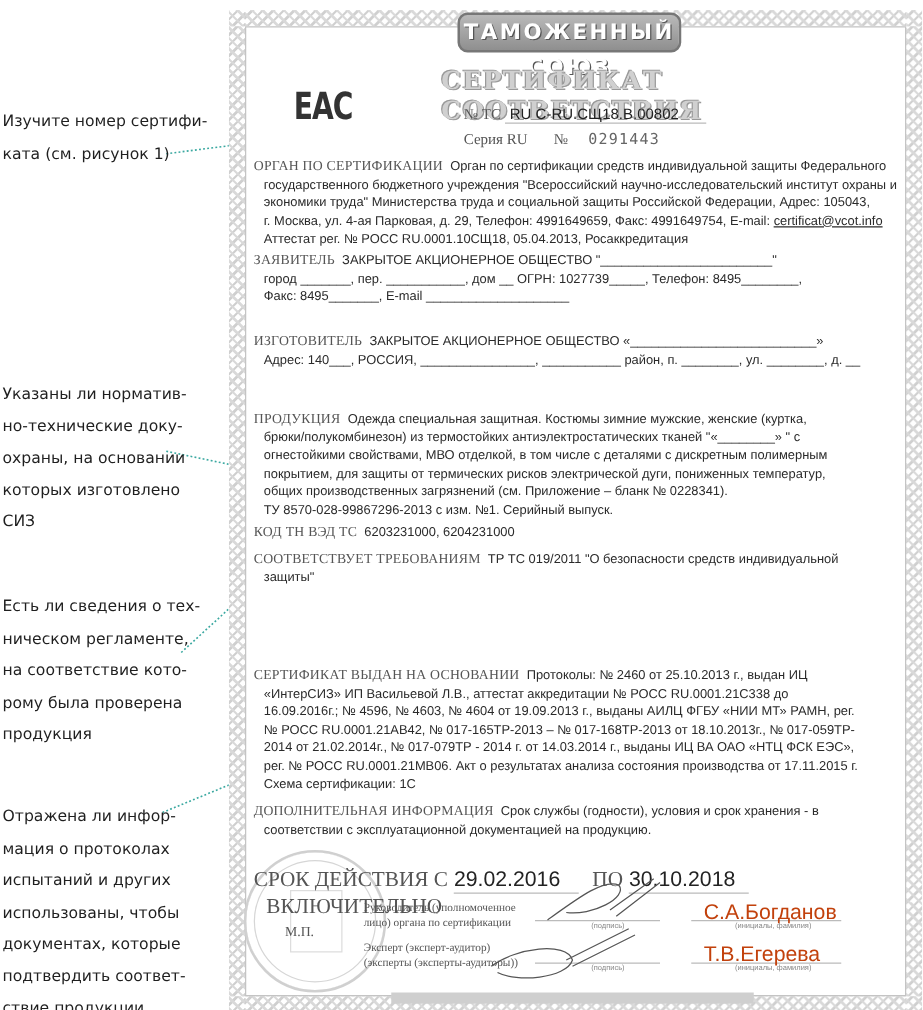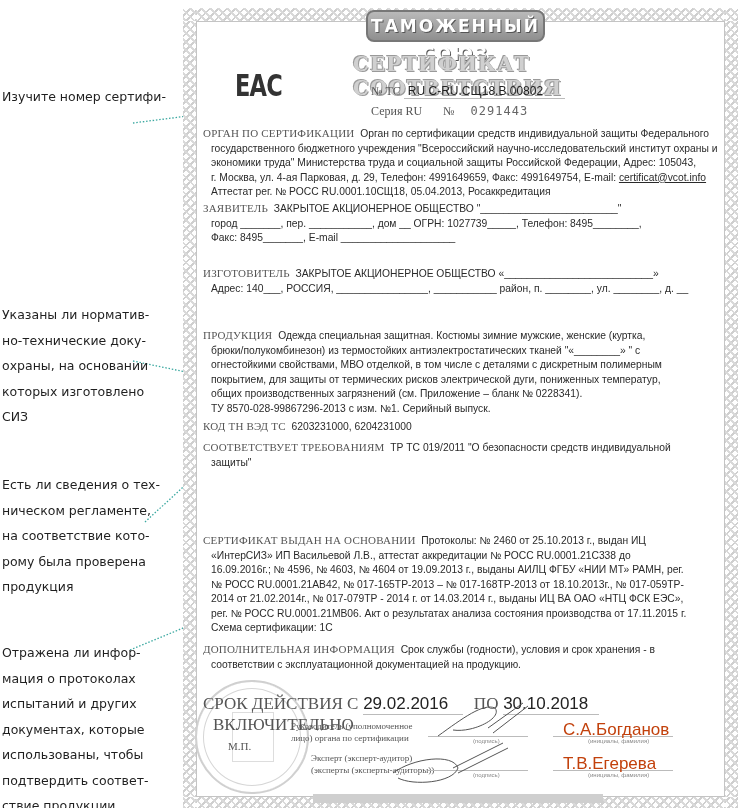--- a/index.html
+++ b/index.html
@@ -70,41 +70,42 @@
   <g stroke="#3aa8a0" stroke-width="1.3" stroke-dasharray="1.5,1.8" fill="none">
     <line x1="133" y1="123" x2="360" y2="94"></line>
     <line x1="133" y1="361" x2="205" y2="376"></line>
     <line x1="145" y1="522" x2="205" y2="467"></line>
     <line x1="130" y1="650" x2="200" y2="621"></line>
   </g>
 </svg>
 
 <div class="note" style="top:84px">
   <span>Изучите номер сертифи-</span>
+  <span>ката (см. рисунок 1)</span>
 </div>
 <div class="note" style="top:302px">
   <span>Указаны ли норматив-</span>
   <span>но-технические доку-</span>
   <span>охраны, на основании</span>
   <span>которых изготовлено</span>
   <span>СИЗ</span>
 </div>
 <div class="note" style="top:472px">
   <span>Есть ли сведения о тех-</span>
   <span>ническом регламенте,</span>
   <span>на соответствие кото-</span>
   <span>рому была проверена</span>
   <span>продукция</span>
 </div>
 <div class="note" style="top:640px">
   <span>Отражена ли инфор-</span>
   <span>мация о протоколах</span>
   <span>испытаний и других</span>
+  <span>использованы, чтобы</span>
   <span>документах, которые</span>
-  <span>использованы, чтобы</span>
   <span>подтвердить соответ-</span>
   <span>ствие продукции</span>
 </div>
 
 <div class="cert">
   <div class="border"></div>
   <div class="inner-line"></div>
 
   <div class="union-banner" style="left:183px">ТАМОЖЕННЫЙ СОЮЗ</div>
 
@@ -203,21 +204,21 @@
   </div>
   <div class="sig-line" style="left:245px; top:728px; width:100px;"></div>
   <div class="tiny" style="left:290px; top:730px;">(подпись)</div>
   <svg style="position:absolute; left:250px; top:690px;" width="100" height="45">
     <path d="M5 38 C30 20, 50 5, 62 10 C70 20, 40 35, 20 32 M55 30 L90 5 M60 35 L95 8" stroke="#555" stroke-width="1" fill="none"></path>
   </svg>
   <div class="sig-line" style="left:370px; top:728px; width:120px;"></div>
   <div class="name" style="left:380px; top:712px;">С.А.Богданов</div>
   <div class="tiny" style="left:405px; top:730px;">(инициалы, фамилия)</div>
 
-  <div class="sign-lbl" style="left:108px; top:744px;margin-left:20px;">
+  <div class="sign-lbl" style="left:108px; top:744px;">
     <div>Эксперт (эксперт-аудитор)</div>
     <div>(эксперты (эксперты-аудиторы))</div>
   </div>
   <div class="sig-line" style="left:245px; top:762px; width:100px;"></div>
   <div class="tiny" style="left:290px; top:764px;">(подпись)</div>
   <svg style="position:absolute; left:200px; top:730px;" width="140" height="50">
     <path d="M10 35 C30 20, 70 15, 75 30 C70 45, 30 48, 15 40 M70 30 L120 5 M75 35 L125 10" stroke="#555" stroke-width="1" fill="none"></path>
   </svg>
   <div class="sig-line" style="left:370px; top:762px; width:120px;"></div>
   <div class="name" style="left:380px; top:746px;">Т.В.Егерева</div>

